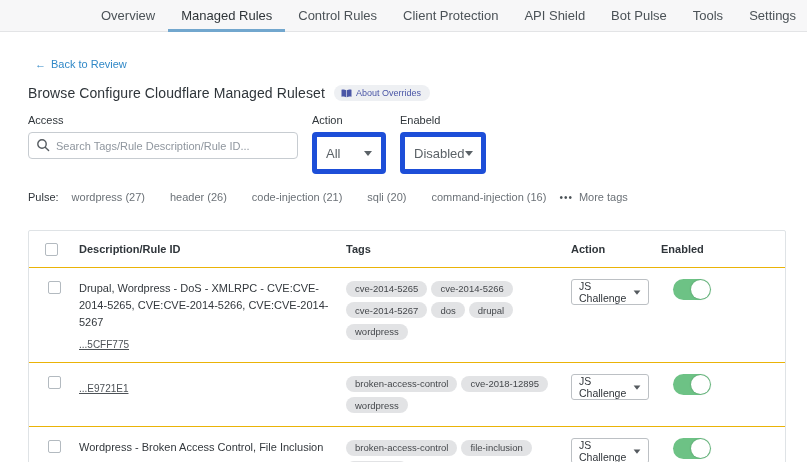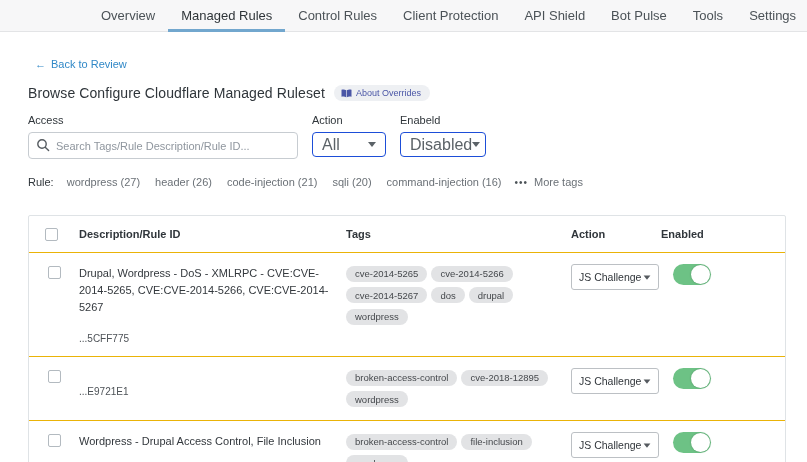--- a/index.html
+++ b/index.html
@@ -30,23 +30,23 @@
 
   
   .filters { margin-top:13px; display:flex; gap:14px; }
   .field-label { font-size:11px; color:#30363b; margin-bottom:6px; }
   .search-wrap { position:relative;border-radius:13px; }
   .search-input { width:270px; height:27px; border:1px solid #c7ccd1; border-radius:4px;
     padding:0 8px 0 27px; font-size:11px; color:#30363b; outline:none;
     font-family:"Liberation Sans","DejaVu Sans",sans-serif; }
   .search-input::placeholder { color:#8f969e; }
   .search-icon { position:absolute; left:8px; top:6px; }
-  .selectbox { height:25px; border:1px solid #1d4ed8; border-radius:4px; background:#fff;
+  .selectbox { height:42px; border:5px solid #1d4ed8; border-radius:4px; background:#fff;
     display:flex; align-items:center; justify-content:space-between; padding:0 9px;
-    font-size:16px; color:#5b6267; cursor:pointer; }
+    font-size:13px; color:#5b6267; cursor:pointer; }
   .selectbox.w-action { width:74px; }
   .selectbox.w-enabled { width:86px; }
   .caret { width:0; height:0; border-left:4px solid transparent;
     border-right:4px solid transparent; border-top:5px solid #5b6267; }
 
   
   .tagsbar { margin-top:17px; display:flex; align-items:center; gap:13px; font-size:11px; }
   .tagsbar-label { color:#30363b; }
   .tagbar-item { color:#6b7177; cursor:pointer; }
   .more-tags { color:#6b7177; cursor:pointer; display:inline-flex; align-items:center; gap:6px; }
@@ -56,26 +56,26 @@
   .table { margin-top:27px; border:1px solid #dfe3e6; border-radius:2px; background:#fff; }
   .trow { display:grid; grid-template-columns:50px 267px 225px 90px 1fr; }
   .thead { font-size:11px; font-weight:bold; color:#30363b; }
   .thead .cell { padding:12px 6px 11px 0; }
   .body-row { border-top:1px solid #eab308; }
   .cell-check { display:flex; justify-content:center; padding-top:13px; }
   .checkbox { width:13px; height:13px; border:1px solid #b3bac0; border-radius:2px;
     background:#fff; cursor:pointer; }
   .cell-desc { padding:12px 14px 12px 0; }
   .desc { font-size:11px; color:#33383d; line-height:1.55; }
-  .rule-id { font-size:10px; color:#4d5257; margin-top:17px; }
+  .rule-id { font-size:10px; color:#4d5257; margin-top:8px;text-decoration:underline; }
   .cell-tags { padding:10px 10px 10px 0; }
   .pill { display:inline-block; background:#e2e3e5; border-radius:9px; padding:2.5px 9px;
     font-size:9.5px; color:#45484c; margin:2px 4px 3px 0; cursor:pointer; white-space:nowrap; }
   .cell-action { padding-top:11px; }
-  .row-select { width:88px; height:26px; border:1px solid #bcc0c4; border-radius:3px;
+  .row-select { width:78px; height:26px; border:1px solid #bcc0c4; border-radius:3px;
     background:#fff; display:flex; align-items:center; justify-content:space-between;
     padding:0 7px; font-size:10.5px; color:#30353a; cursor:pointer; }
   .row-select .caret { border-top-color:#555a5f; transform:scale(.85); }
   .cell-toggle { padding:11px 0 0 12px; }
   .toggle { width:38px; height:21px; border-radius:11px; background:#6dc285;
     position:relative; cursor:pointer; }
   .toggle .knob { position:absolute; top:1px; right:1px; width:19px; height:19px;
     border-radius:50%; background:#fff; box-shadow:0 0 2px rgba(0,0,0,.25); }
 </style>
 </head>
@@ -135,22 +135,22 @@
       <div class="field-label">Enabeld</div>
       <div class="selectbox w-enabled">
         <span>Disabled</span>
         <span class="caret"></span>
       </div>
     </div>
   </div>
 
   
   <div class="tagsbar">
-    <span class="tagsbar-label">Rule:</span>
-    <span id="tagbar-items" style="display:inline-flex;gap:15px;">
+    <span class="tagsbar-label">Pulse:</span>
+    <span id="tagbar-items" style="display:inline-flex;gap:25px;">
         <span class="tagbar-item">wordpress (27)</span>
         <span class="tagbar-item">header (26)</span>
         <span class="tagbar-item">code-injection (21)</span>
         <span class="tagbar-item">sqli (20)</span>
         <span class="tagbar-item">command-injection (16)</span>
       </span>
     <span class="more-tags">
       <span class="more-dots">•••</span>
       <span>More tags</span>
     </span>
@@ -209,21 +209,21 @@
         <span class="knob"></span>
       </div>
     </div>
   </div>
 
   <div class="trow body-row">
     <div class="cell cell-check">
             <span class="checkbox"></span>
           </div>
     <div class="cell cell-desc">
-      <div class="desc">Wordpress - Drupal Access Control, File Inclusion</div>
+      <div class="desc">Wordpress - Broken Access Control, File Inclusion</div>
       <div class="rule-id">...B61174F</div>
     </div>
     <div class="cell cell-tags"><span class="pill">broken-access-control</span><span class="pill">file-inclusion</span><span class="pill">wordpress</span></div>
     <div class="cell cell-action">
       <div class="row-select">
         <span>JS Challenge</span>
         <span class="caret"></span>
       </div>
     </div>
     <div class="cell cell-toggle">

